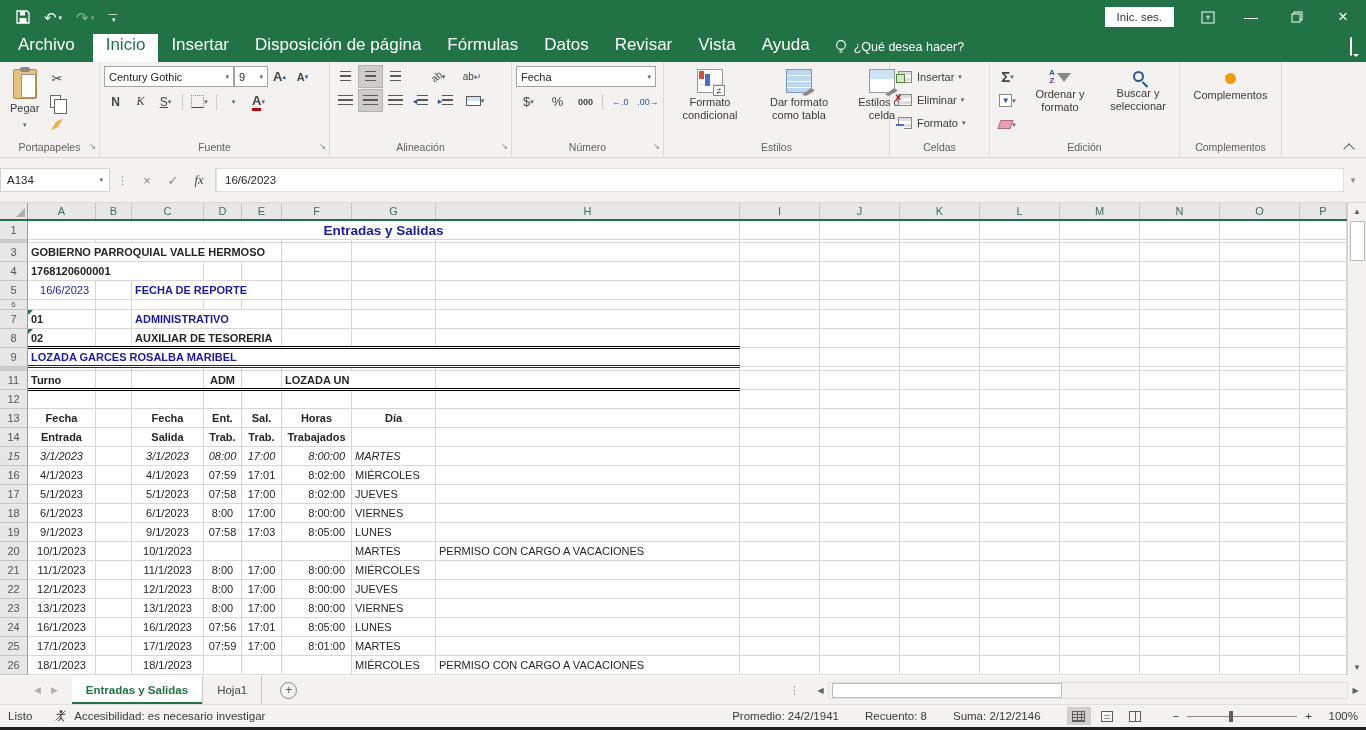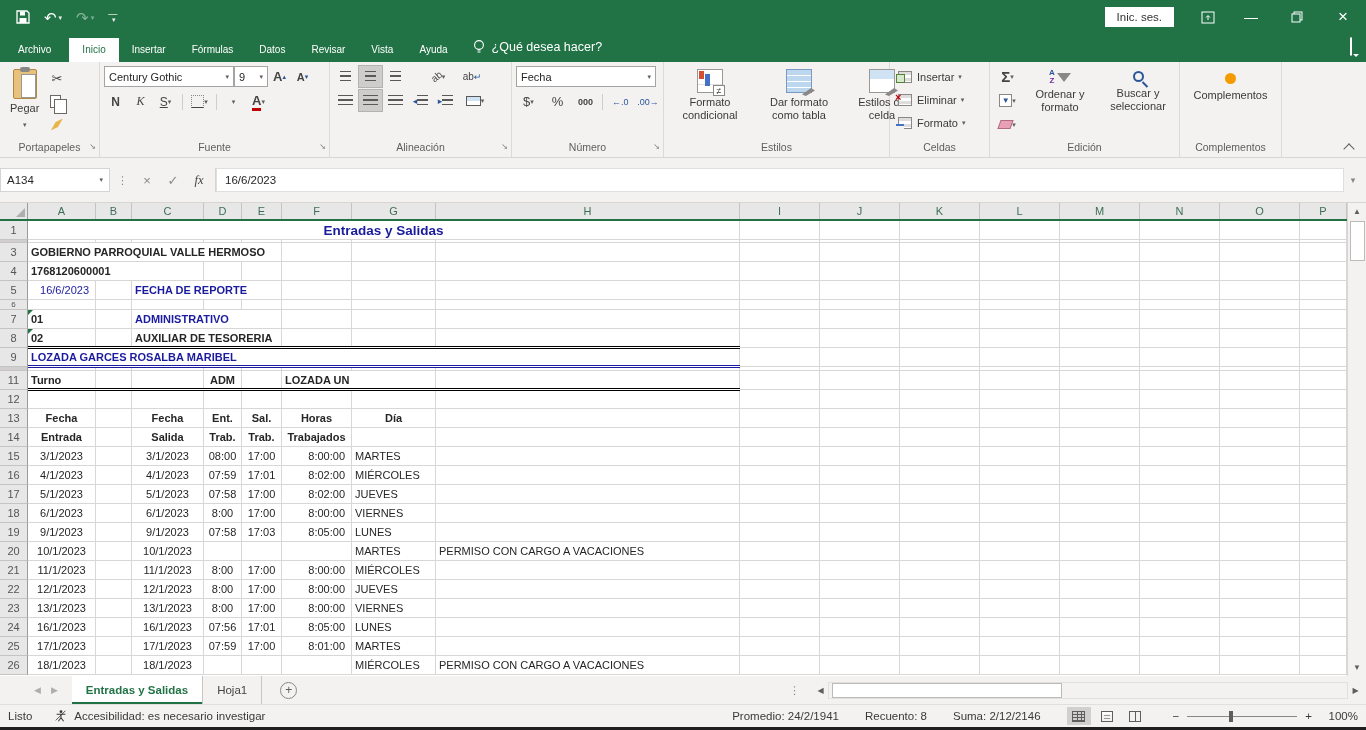--- a/index.html
+++ b/index.html
@@ -14,21 +14,21 @@
   .qbtn .dd8 { font-size:7px; margin-left:2px; opacity:.9; }
   .dim { opacity:.45; }
   .wintitle { position:absolute; left:0; right:0; text-align:center; font-size:12px; pointer-events:none; }
   .tb-right { margin-left:auto; display:flex; align-items:center; height:100%; }
   .signin { background:#fff; color:#333; font-size:11.5px; padding:4px 12px; margin-right:14px; }
   .winbtn { width:46px; height:100%; display:flex; align-items:center; justify-content:center; color:#fff; font-size:14px; }
   .ribopt { width:40px; }
 
   
   .menubar { height:28px; background:#217346; display:flex; align-items:flex-end; color:#fff; flex:0 0 auto; }
-  .mtab { font-size:10px; padding:6px 13px 7px; white-space:nowrap;text-align:right; }
+  .mtab { font-size:17px; padding:6px 13px 7px; white-space:nowrap;text-align:right; }
   .mtab.file { padding:6px 18px 7px; }
   .mtab.active { background:#fff; color:#217346; }
   .tellme { display:flex; align-items:center; gap:7px; font-size:12.5px; padding:0 12px 7px; }
   .bulb { width:12px; height:16px; }
   .mb-right { margin-left:auto; padding:0 14px 6px; }
   .cmt { width:16px; height:13px; border:1.5px solid #fff; border-radius:2px; position:relative; }
   .cmt:after { content:""; position:absolute; left:2px; bottom:-5px; border:3px solid transparent; border-top-color:#fff; }
 
   
   .ribbon { height:96px; background:#f3f2f1; display:flex; border-bottom:1px solid #d8d6d4; flex:0 0 auto; position:relative; }
@@ -225,20 +225,21 @@
       <span class="winbtn" style="font-size:17px">
           <span>×</span>
         </span>
     </div>
   </div>
 
   <div class="menubar">
     <span class="mtab file">Archivo</span>
     <span class="mtab active">Inicio</span>
     <span class="mtab">Insertar</span>
+    <span class="mtab">Disposición de página</span>
     <span class="mtab">Fórmulas</span>
     <span class="mtab">Datos</span>
     <span class="mtab">Revisar</span>
     <span class="mtab">Vista</span>
     <span class="mtab">Ayuda</span>
     <span class="tellme">
       <svg class="bulb" viewBox="0 0 12 16">
           <circle cx="6" cy="6" r="4.4" fill="none" stroke="#fff" stroke-width="1.1"></circle>
           <path d="M4.5 11h3M4.5 13h3" stroke="#fff" stroke-width="1.1"></path>
         </svg>
@@ -863,21 +864,21 @@
               <div class="cell" style="left: 1112px; width: 80px;"></div>
               <div class="cell" style="left: 1192px; width: 80px;"></div>
               <div class="cell" style="left: 1272px; width: 47px;"></div>
               <div class="cell cc b c" style="left: 0px; width: 68px;">Entrada</div>
               <div class="cell cc b c" style="left: 104px; width: 72px;">Salida</div>
               <div class="cell cc b c" style="left: 176px; width: 38px;">Trab.</div>
               <div class="cell cc b c" style="left: 214px; width: 40px;">Trab.</div>
               <div class="cell cc b c" style="left: 254px; width: 70px;">Trabajados</div>
             </div>
           </div>
-          <div class="grow" style="height: 19px;">
+          <div class="grow" style="height: 19px; font-style: italic;">
             <div class="rn">15</div>
             <div class="cells">
               <div class="cell" style="left: 0px; width: 68px;"></div>
               <div class="cell" style="left: 68px; width: 36px;"></div>
               <div class="cell" style="left: 104px; width: 72px;"></div>
               <div class="cell" style="left: 176px; width: 38px;"></div>
               <div class="cell" style="left: 214px; width: 40px;"></div>
               <div class="cell" style="left: 254px; width: 70px;"></div>
               <div class="cell" style="left: 324px; width: 84px;"></div>
               <div class="cell" style="left: 408px; width: 304px;"></div>

